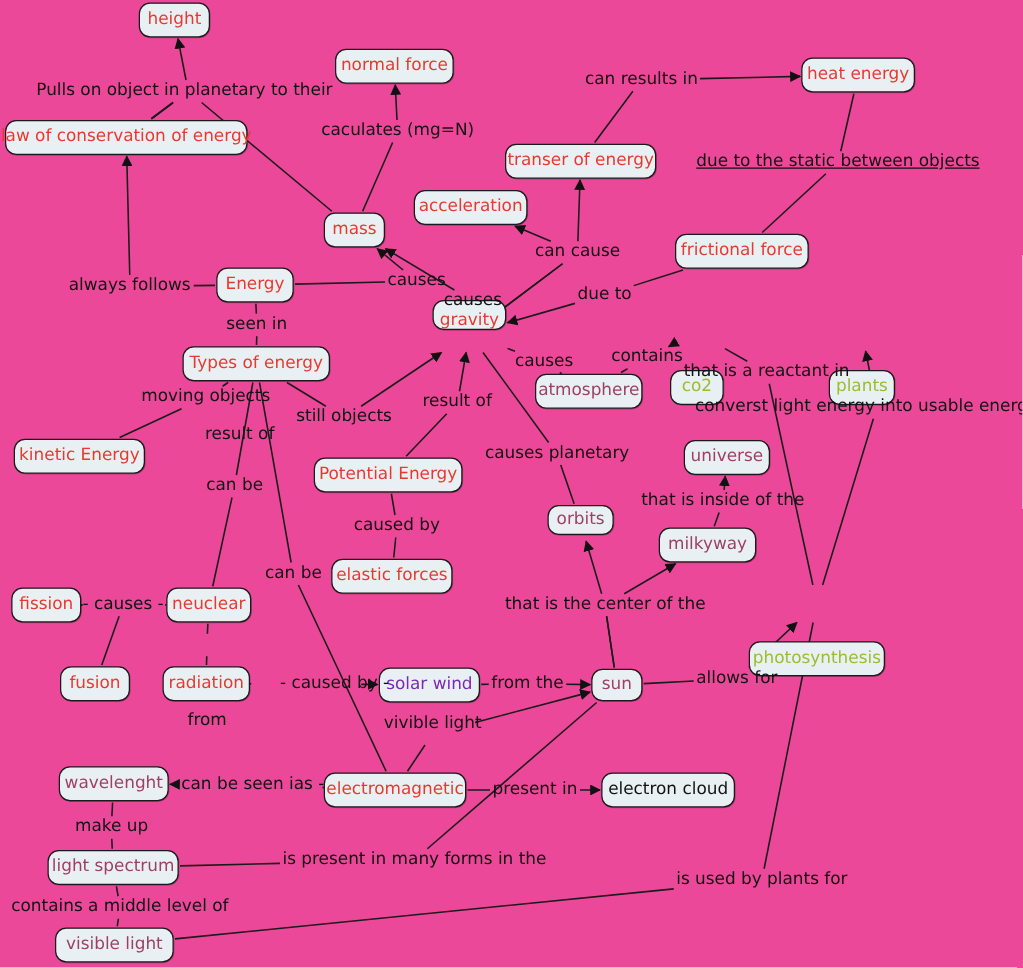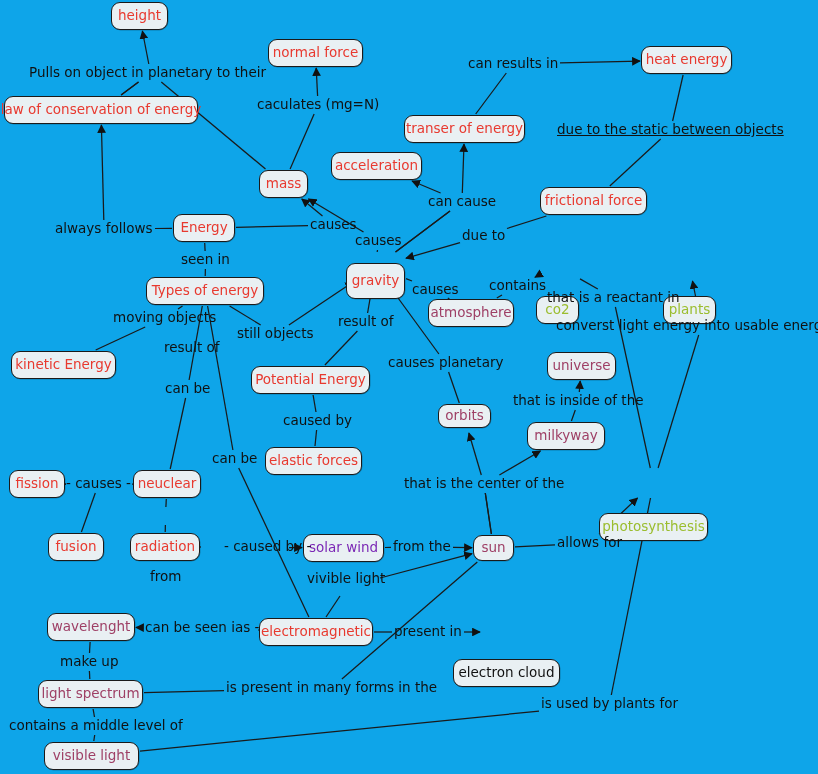--- a/index.html
+++ b/index.html
@@ -4,21 +4,21 @@
 <style>
   html, body {
     margin: 0;
     padding: 0;
     background: #ffffff;
   }
   #canvas {
     position: relative;
     width: 818px;
     height: 774px;
-    background: #0ea5e9;
+    background: #ec4899;
     overflow: hidden;
     font-family: "DejaVu Sans", "Liberation Sans", sans-serif;
   }
   #edges {
     position: absolute;
     left: 0;
     top: 0;
     width: 818px;
     height: 774px;
   }
@@ -165,21 +165,21 @@
       </div>
       <div class="node c-red" style="left: 259px; top: 170px; width: 49px; height: 28px;">
         <span>mass</span>
       </div>
       <div class="node c-red" style="left: 540px; top: 187px; width: 107px; height: 28px;">
         <span>frictional force</span>
       </div>
       <div class="node c-red" style="left: 173px; top: 214px; width: 62px; height: 28px;">
         <span>Energy</span>
       </div>
-      <div class="node c-red" style="left: 346px; top: 263px; width: 59px; height: 36px;">
+      <div class="node c-red" style="left: 346px; top: 240px; width: 59px; height: 24px; align-items: flex-end;">
         <span>gravity</span>
       </div>
       <div class="node c-green" style="left: 536px; top: 252px; width: 43px; height: 28px;">
         <span>co2</span>
       </div>
       <div class="node c-green" style="left: 663px; top: 252px; width: 53px; height: 28px;">
         <span>plants</span>
       </div>
       <div class="node c-red" style="left: 146px; top: 277px; width: 118px; height: 28px;">
         <span>Types of energy</span>
@@ -225,21 +225,21 @@
       </div>
       <div class="node c-plum" style="left: 473px; top: 535px; width: 41px; height: 26px;">
         <span>sun</span>
       </div>
       <div class="node c-plum" style="left: 47px; top: 613px; width: 88px; height: 28px;">
         <span>wavelenght</span>
       </div>
       <div class="node c-red" style="left: 259px; top: 618px; width: 114px; height: 28px;">
         <span>electromagnetic</span>
       </div>
-      <div class="node c-black" style="left: 453px; top: 618px; width: 107px; height: 28px; margin-top: 41px;">
+      <div class="node c-black" style="left: 481px; top: 618px; width: 107px; height: 28px;">
         <span>electron cloud</span>
       </div>
       <div class="node c-plum" style="left: 38px; top: 680px; width: 105px; height: 28px;">
         <span>light spectrum</span>
       </div>
       <div class="node c-plum" style="left: 44px; top: 742px; width: 95px; height: 28px;">
         <span>visible light</span>
       </div>
     </div>
   <div id="label-layer">

